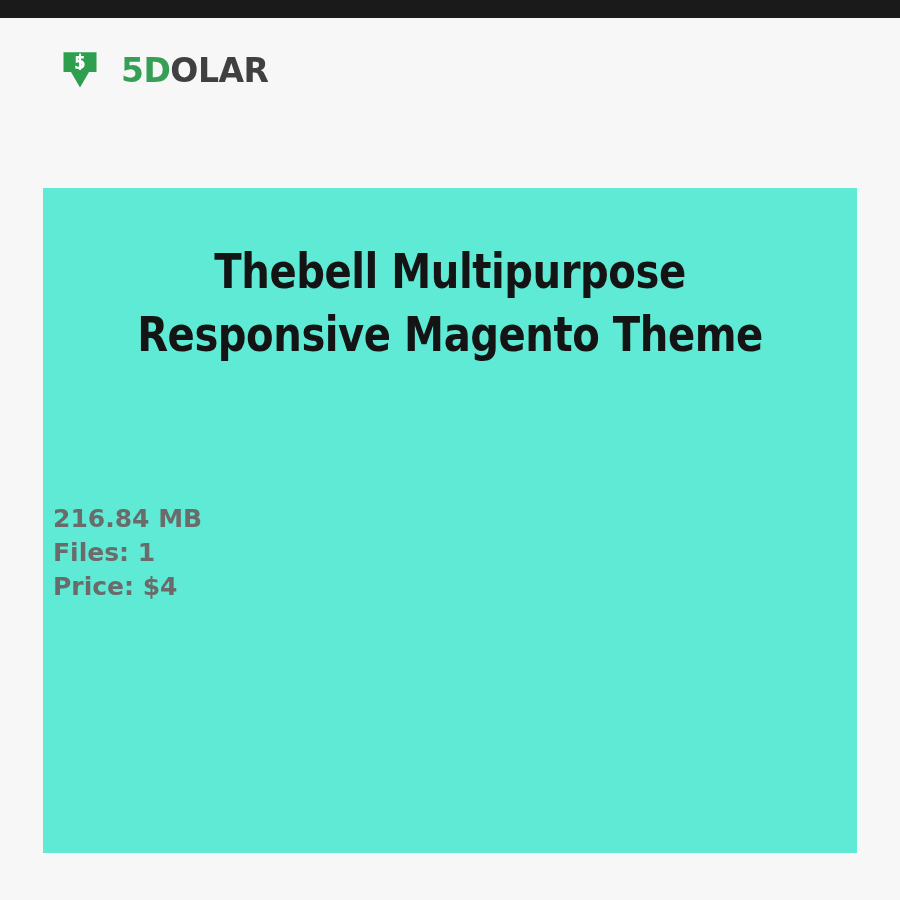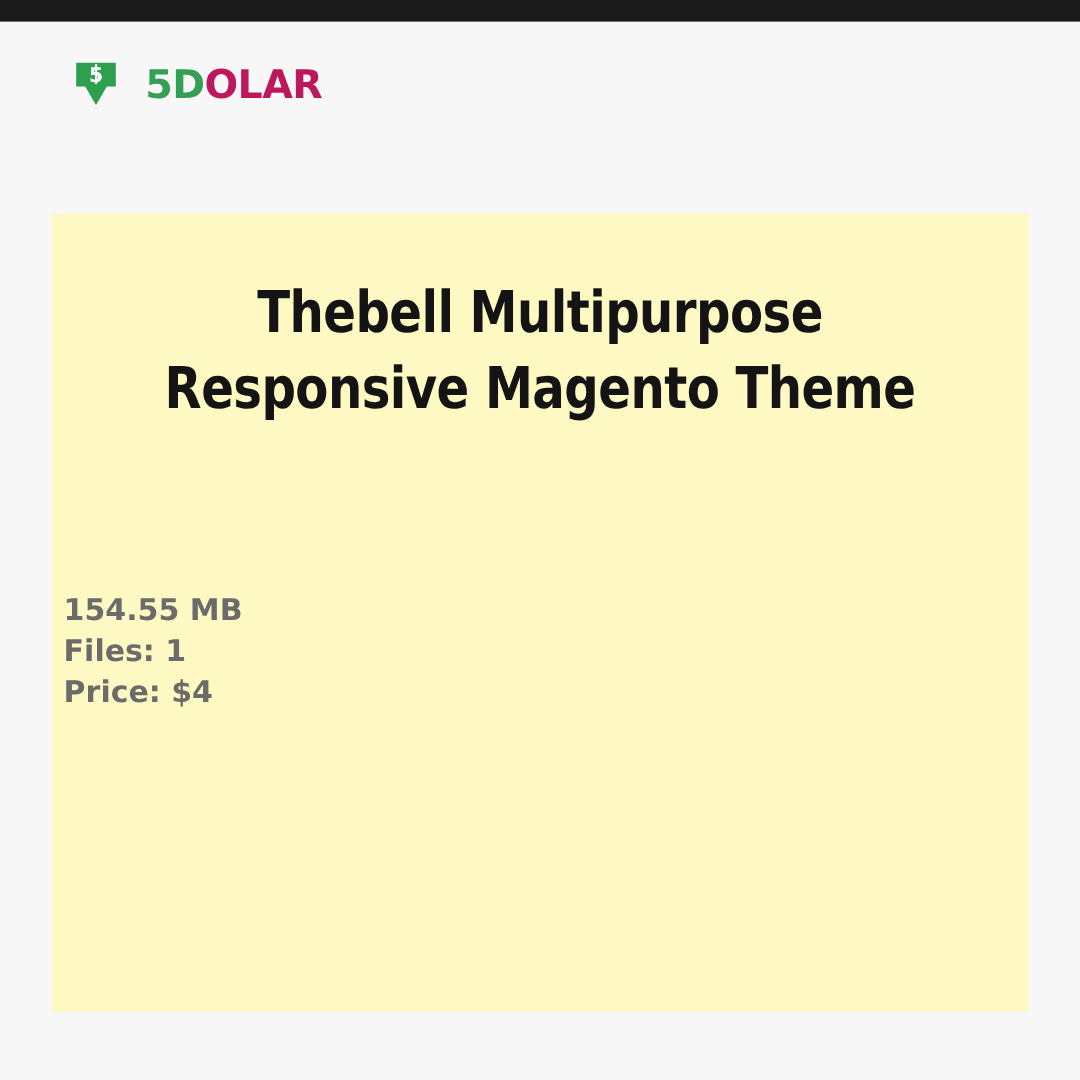--- a/index.html
+++ b/index.html
@@ -54,30 +54,30 @@
     font-weight: bold;
     font-size: 33px;
     letter-spacing: -0.5px;
     line-height: 1;
     white-space: nowrap;
     display: flex;
     align-items: baseline;
     margin-left: 14px;
   }
   .logo-text .lt-green { color: #35a055; }
-  .logo-text .lt-dark  { color: #be185d; }
+  .logo-text .lt-dark  { color: #404040; }
 
   
   .card {
     position: absolute;
     left: 43px;
-    top: 178px;
+    top: 188px;
     width: 814px;
     height: 665px;
-    background: #fef9c3;
+    background: #5eead4;
     box-sizing: border-box;
   }
 
   .product-title {
     margin: 0;
     padding: 52px 34px 0 34px;
     font-family: "DejaVu Sans Condensed", "Liberation Sans Narrow", "Liberation Sans", sans-serif;
     font-weight: bold;
     font-size: 48px;
     line-height: 1.32;
@@ -124,18 +124,18 @@
     </span>
 
   </div>
 </div>
 
 <div class="card">
 
   <h1 class="product-title">Thebell Multipurpose Responsive Magento Theme</h1>
 
   <div class="meta">
-    <div>154.55 MB</div>
+    <div>216.84 MB</div>
     <div>Files: 1</div>
     <div>Price: $4</div>
   </div>
 
 </div>
 
 </body></html>

